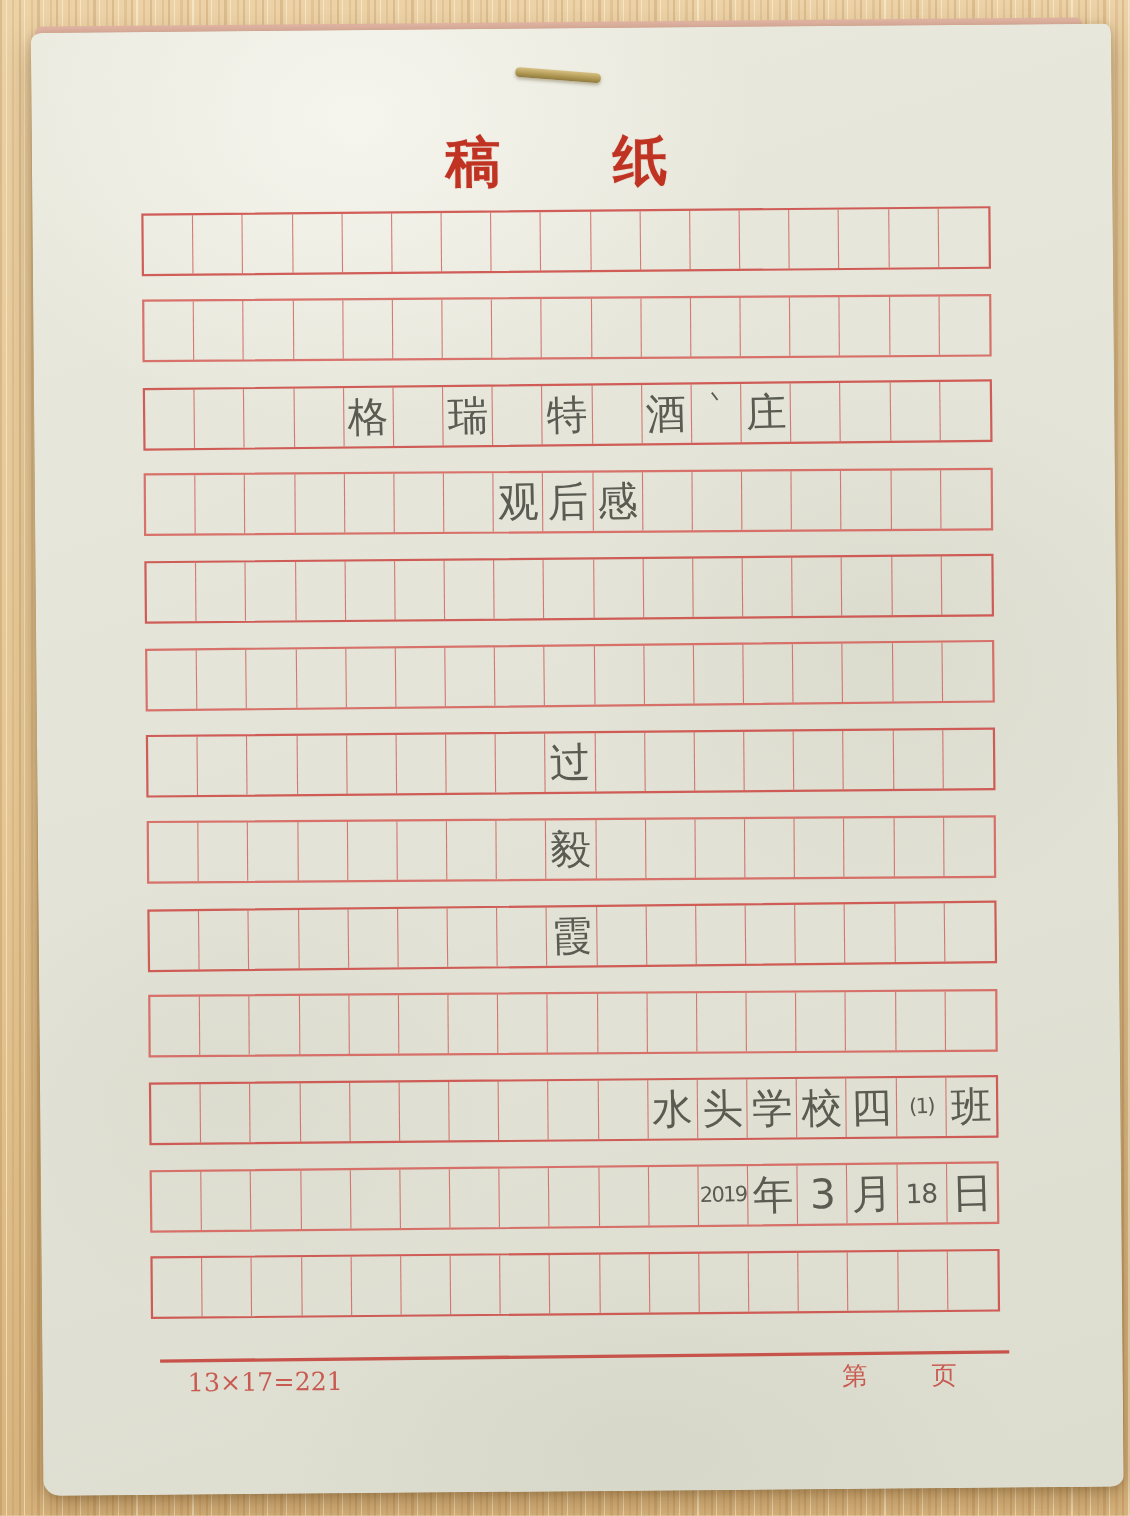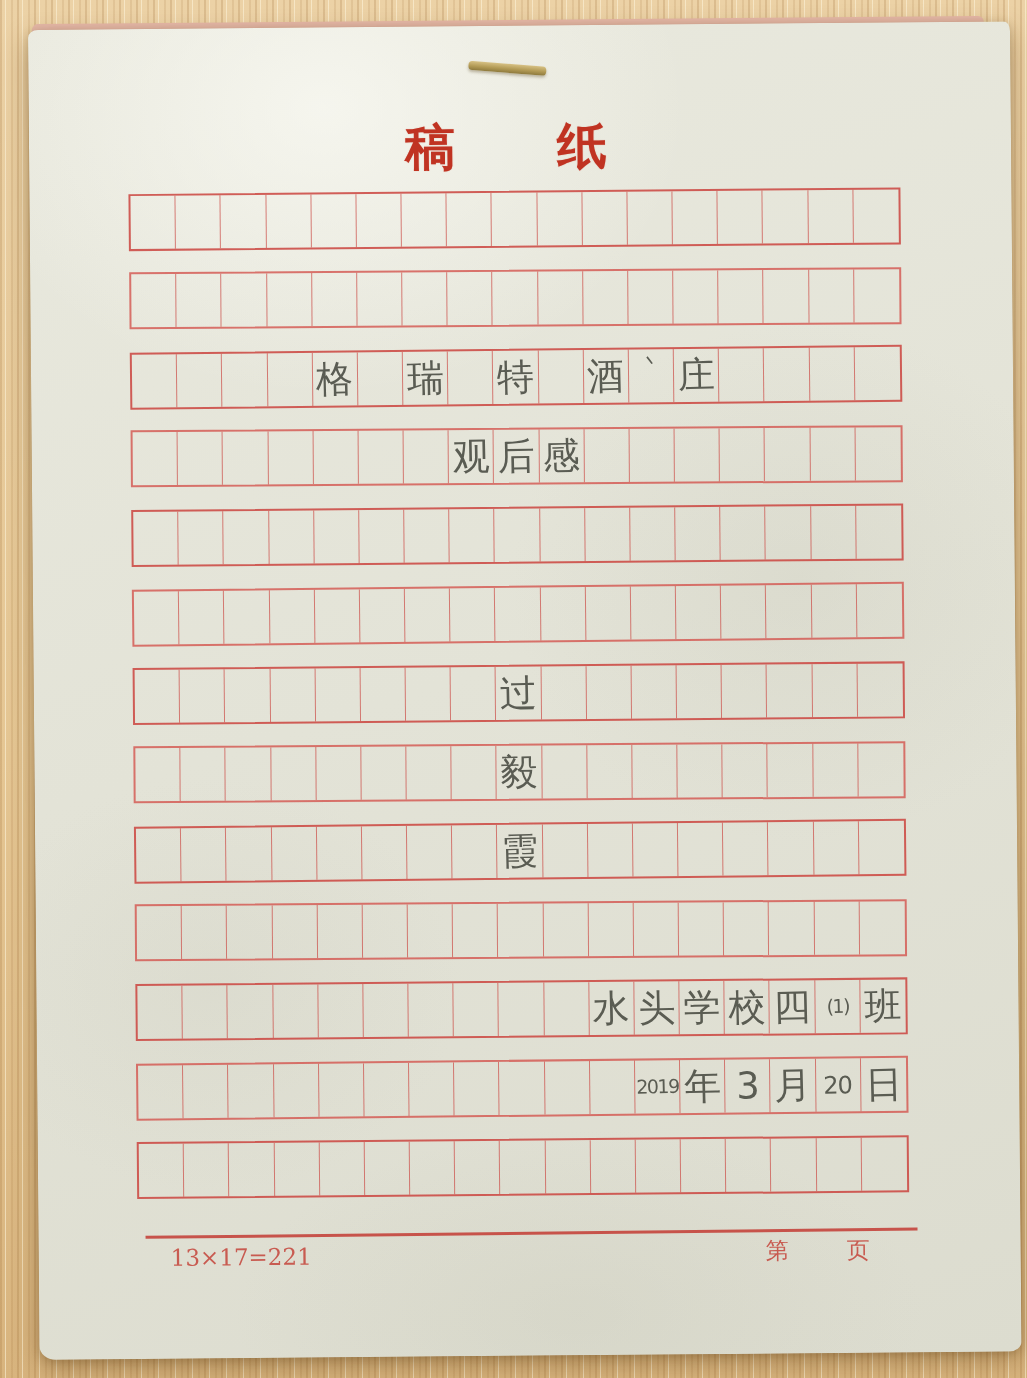--- a/index.html
+++ b/index.html
@@ -375,21 +375,21 @@
           <div class="grid-cell">
             <span class="hw">年</span>
           </div>
           <div class="grid-cell">
             <span class="hw">3</span>
           </div>
           <div class="grid-cell">
             <span class="hw">月</span>
           </div>
           <div class="grid-cell">
-            <span class="hw len2">20</span>
+            <span class="hw len2">18</span>
           </div>
           <div class="grid-cell">
             <span class="hw">日</span>
           </div>
         </div>
         <div class="grid-row">
           <div class="grid-cell"></div>
           <div class="grid-cell"></div>
           <div class="grid-cell"></div>
           <div class="grid-cell"></div>

